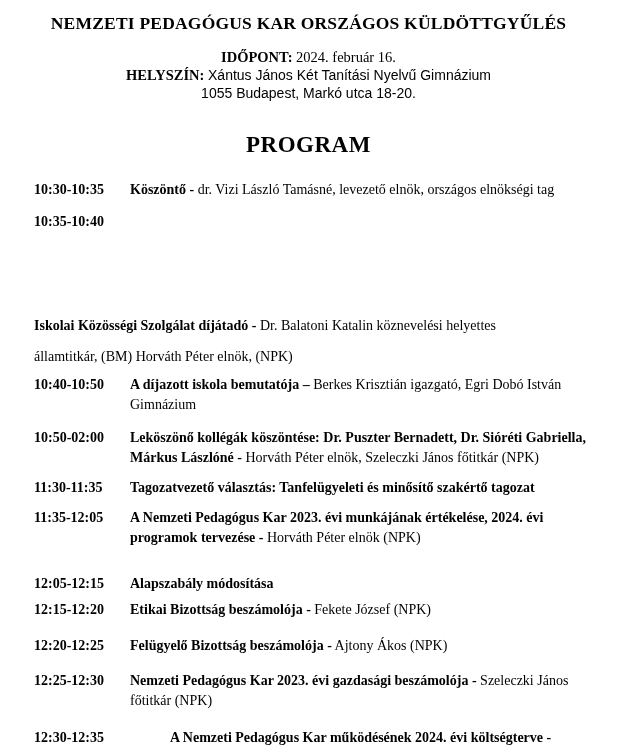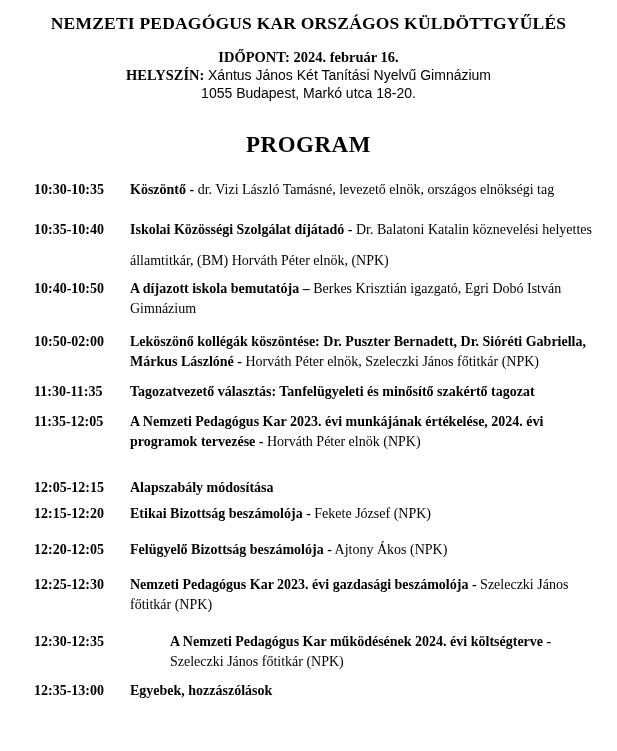--- a/index.html
+++ b/index.html
@@ -19,21 +19,21 @@
     font-weight: bold;
     letter-spacing: 0.2px;
     margin-bottom: 14px;
   }
   .info-block {
     text-align: center;
     line-height: 18px;
     font-size: 14.5px;
   }
   .info-label { font-weight: bold; font-family: "Liberation Serif", serif; }
-  .info-value-serif { font-weight: bold; font-family: "Liberation Serif", serif; }
+  .info-value-serif { font-weight: normal; font-family: "Liberation Serif", serif; }
   .info-value-sans { font-family: "Liberation Sans", sans-serif; font-size: 14px; }
   .program-heading {
     text-align: center;
     font-size: 23px;
     font-weight: bold;
     letter-spacing: 0.5px;
     margin-top: 30px;
     margin-bottom: 22px;
   }
   .rows {
@@ -53,21 +53,21 @@
   }
   .desc {
     flex: 1 1 auto;
     max-width: 473px;
     font-size: 14px;
     line-height: 20px;
   }
   .desc b { font-weight: bold; }
   
   .row:nth-child(1)  { margin-bottom: 14px; }
-  .row:nth-child(2)  { margin-bottom: 3px; }
+  .row:nth-child(2)  { margin-bottom: 3px; flex-direction: column; }
   .row:nth-child(2) .desc { line-height: 31px; }
   .row:nth-child(3)  { margin-bottom: 13px; }
   .row:nth-child(4)  { margin-bottom: 10px; }
   .row:nth-child(5)  { margin-bottom: 10px; }
   .row:nth-child(6)  { margin-bottom: 26px; }
   .row:nth-child(7)  { margin-bottom: 6px; }
   .row:nth-child(8)  { margin-bottom: 16px; }
   .row:nth-child(9)  { margin-bottom: 15px; }
   .row:nth-child(10) { margin-bottom: 17px; }
   .row:nth-child(11) { margin-bottom: 9px; gap: 40px; }
@@ -156,21 +156,21 @@
 
     <div class="row">
       <span class="time">12:15-12:20</span>
       <p class="desc">
         <b>Etikai Bizottság beszámolója -</b>
         <span>Fekete József (NPK)</span>
       </p>
     </div>
 
     <div class="row">
-      <span class="time">12:20-12:05</span>
+      <span class="time">12:20-12:25</span>
       <p class="desc">
         <b>Felügyelő Bizottság beszámolója -</b>
         <span>Ajtony Ákos (NPK)</span>
       </p>
     </div>
 
     <div class="row">
       <span class="time">12:25-12:30</span>
       <p class="desc">
         <b>Nemzeti Pedagógus Kar 2023. évi gazdasági beszámolója -</b>

